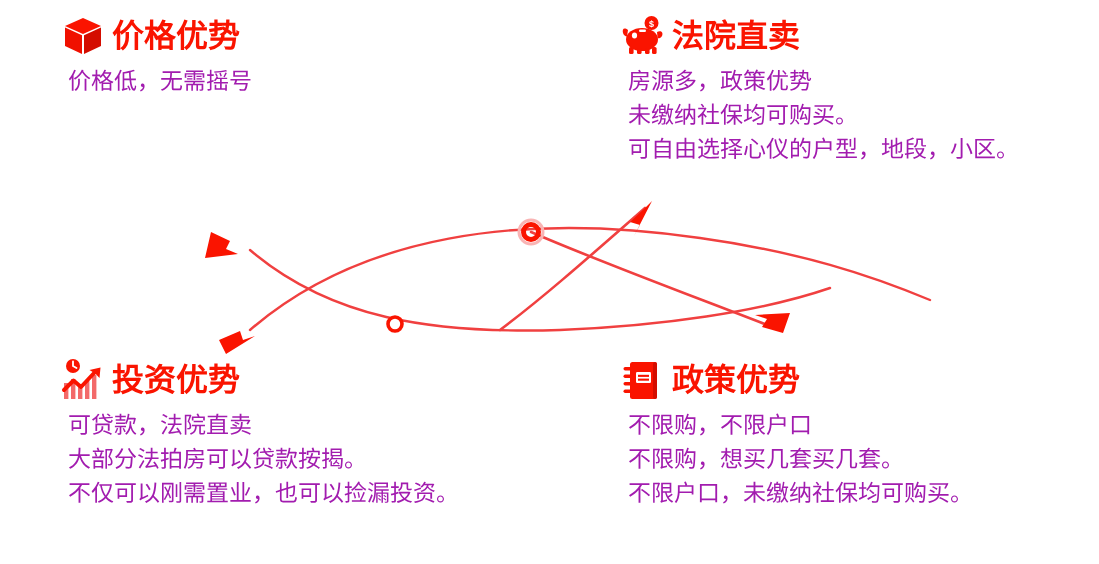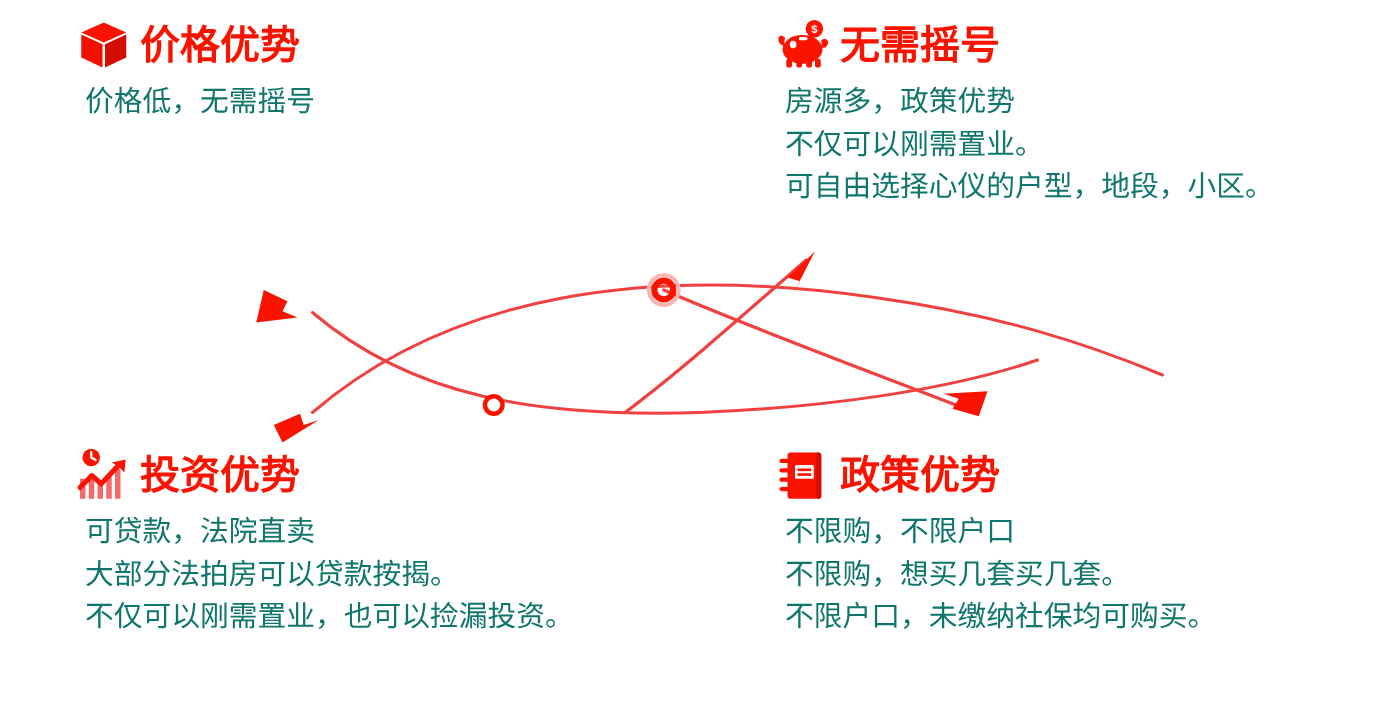--- a/index.html
+++ b/index.html
@@ -52,21 +52,21 @@
     line-height: 1;
     letter-spacing: 0px;
     white-space: nowrap;
     text-align: center;
   }
   .feature-lines {
     margin-top: 4px;
     margin-left: 8px;
   }
   .feature-line {
-    color: #0f766e;
+    color: #a21caf;
     font-size: 23px;
     line-height: 34px;
     white-space: nowrap;
   }
 
   
   #feature-price   { left: 60px;  top: 12px; }
   #feature-listing { left: 620px; top: 12px; }
   #feature-invest  { left: 60px;  top: 356px; }
   #feature-policy  { left: 620px; top: 356px; }
@@ -125,25 +125,25 @@
         <path d="M8 17 C4 14 2 16 3 20 C3.6 22.4 5.4 23.4 7 23.5 Z" fill="#fa1400"></path>
         <ellipse cx="22" cy="26.5" rx="16" ry="11.5" fill="#fa1400"></ellipse>
         <rect x="9" y="34" width="4.6" height="7" rx="1.6" fill="#fa1400"></rect>
         <rect x="17" y="35" width="4.6" height="6" rx="1.6" fill="#fa1400"></rect>
         <rect x="25" y="35" width="4.6" height="6" rx="1.6" fill="#fa1400"></rect>
         <rect x="32" y="34" width="4.6" height="7" rx="1.6" fill="#fa1400"></rect>
         <path d="M37 19 C41 17 43.5 19.5 42 23 C41 25 39 25.5 37.6 25.2 Z" fill="#fa1400"></path>
         <ellipse cx="14.5" cy="22.5" rx="2.6" ry="3" fill="#ffffff"></ellipse>
         <rect x="19" y="16.5" width="7" height="2.6" rx="1.3" fill="#ffffff"></rect>
       </svg>
-      <span class="feature-title">无需摇号</span>
+      <span class="feature-title">法院直卖</span>
     </div>
     <div class="feature-lines">
       <div class="feature-line">房源多，政策优势</div>
-      <div class="feature-line">不仅可以刚需置业。</div>
+      <div class="feature-line">未缴纳社保均可购买。</div>
       <div class="feature-line">可自由选择心仪的户型，地段，小区。</div>
     </div>
   </div>
 
   <div class="feature" id="feature-policy">
     <div class="feature-head">
       <svg class="feature-icon" viewBox="0 0 46 46">
         <rect x="10" y="5" width="27" height="37" rx="2.5" fill="#fa1400"></rect>
         <rect x="33" y="5" width="4" height="37" rx="2" fill="#d40d00"></rect>
         <rect x="3.5" y="10" width="10" height="3.4" rx="1.7" fill="#fa1400"></rect>

